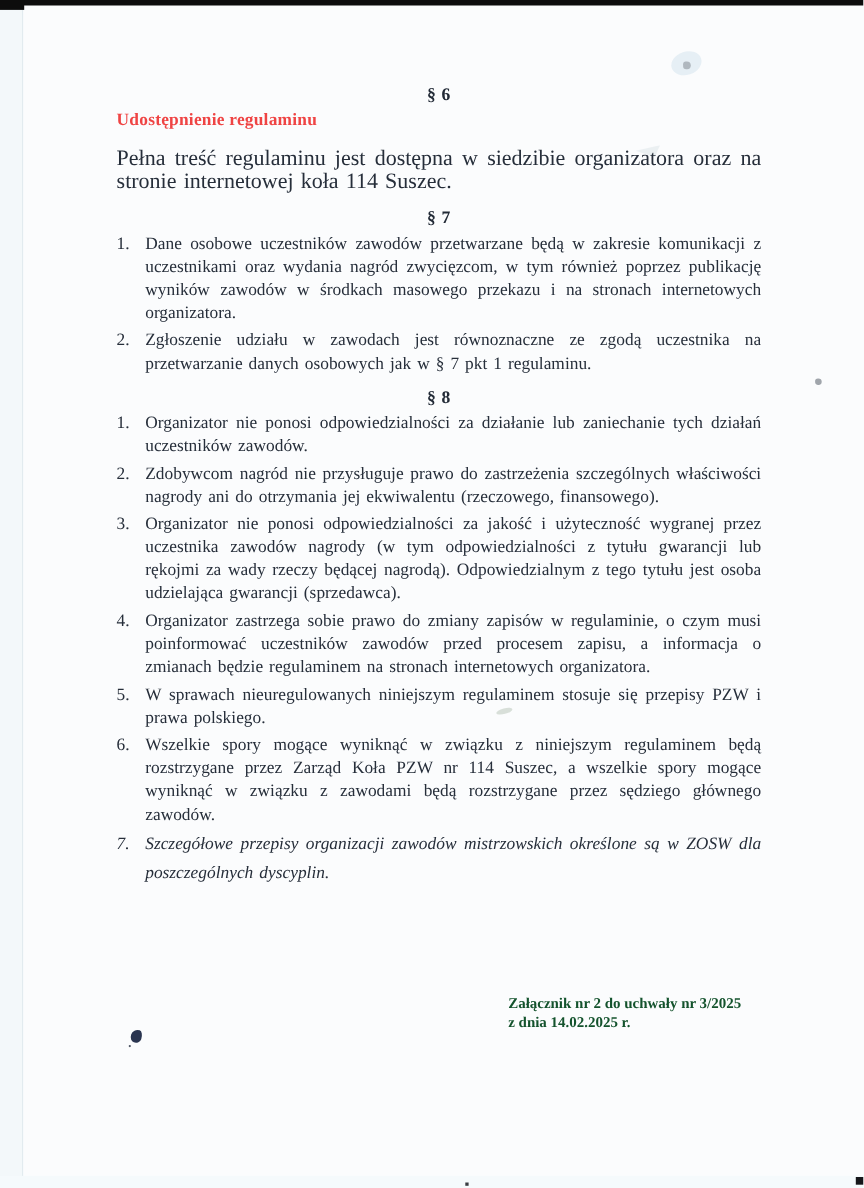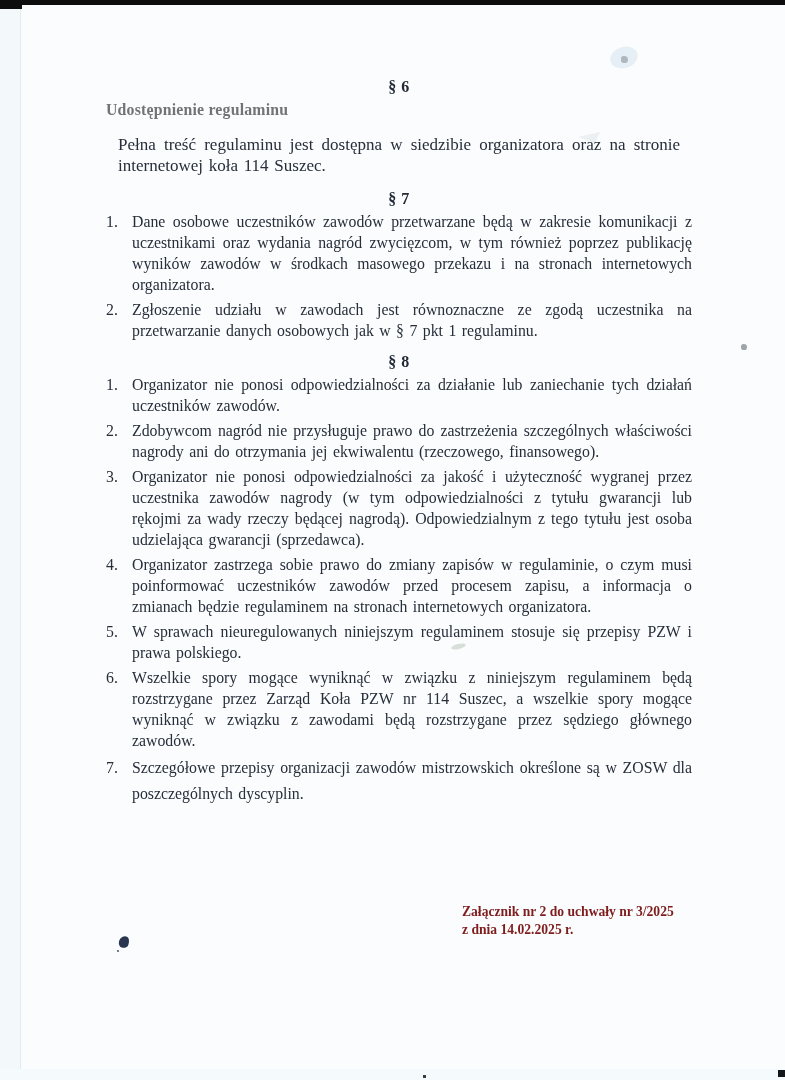--- a/index.html
+++ b/index.html
@@ -26,42 +26,42 @@
 
   
   .content{position:absolute;left:106px;top:76px;width:586px;}
   section{margin:0;}
   .para-mark{
     text-align:center;font-weight:bold;font-size:16px;line-height:21px;
     margin:0 0 2px;letter-spacing:.5px;color:#222a36;
   }
   .heading{
     font-size:15.8px;font-weight:bold;line-height:21px;margin:0 0 14px;
-    color:#737373;letter-spacing:.2px;
+    color:#ef4444;letter-spacing:.2px;
   }
   .body-text{
-    font-size:17px;line-height:21px;margin:0 12px 12px;text-align:justify;
+    font-size:20px;line-height:21px;margin:0 0 12px;text-align:justify;
     word-spacing:1.5px;
   }
   ol.num-list{
     list-style:none;counter-reset:item;margin:0 0 10px;padding:0;
   }
   ol.num-list>li{
     counter-increment:item;position:relative;padding-left:26px;
     font-size:15.8px;line-height:21px;text-align:justify;word-spacing:1.5px;
     margin:0 0 4px;
   }
   ol.num-list>li::before{
     content:counter(item) ".";position:absolute;left:0;top:0;
     text-align:left;word-spacing:normal;
   }
-  ol.num-list>li.loose{line-height:26px;}
+  ol.num-list>li.loose{line-height:26px;font-style:italic;}
   .footer-note{
     position:absolute;left:462px;top:903px;width:280px;
-    font-size:13.6px;font-weight:bold;line-height:17.5px;color:#7f1d1d;
+    font-size:13.6px;font-weight:bold;line-height:17.5px;color:#14532d;
   }
 </style>
 </head>
 <body>
 
 <div class="edge-left-strip"></div>
 <div class="edge-bottom-strip"></div>
 <div class="edge-top-bar"></div>
 <div class="edge-top-left-block"></div>
 <div class="dot-bottom-right"></div>

